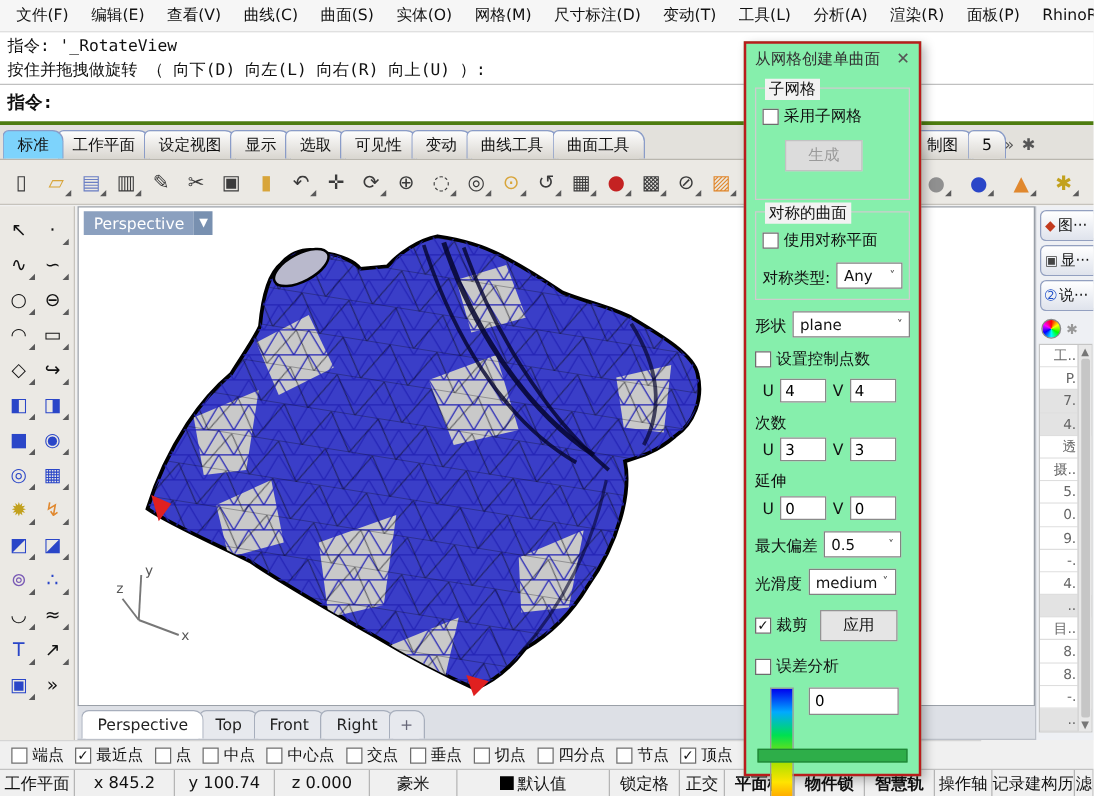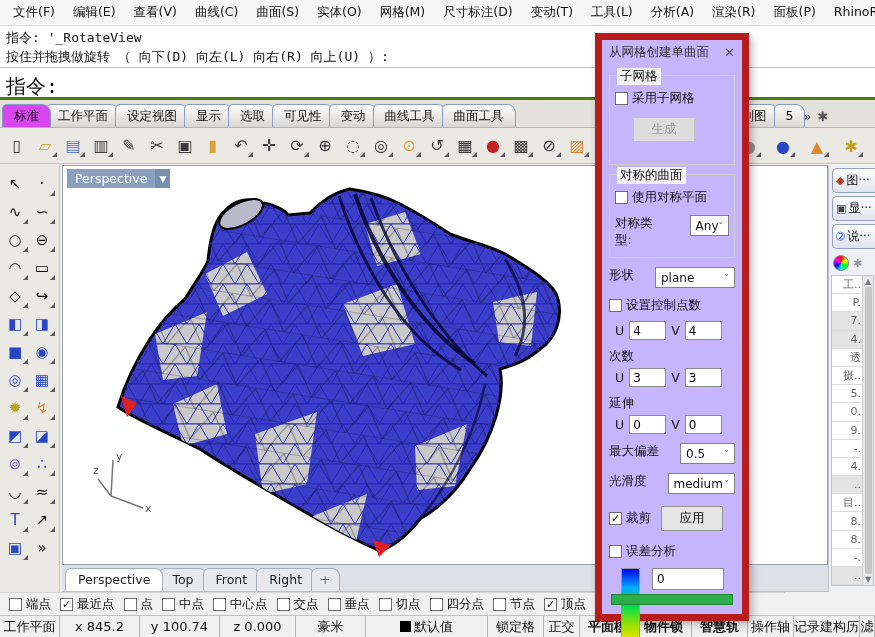--- a/index.html
+++ b/index.html
@@ -6,26 +6,26 @@
   body{font-family:"DejaVu Sans",sans-serif;background:#fff}
   .app{position:relative;width:875px;height:637px;background:#f0f0f0;overflow:hidden;font-size:12px;color:#111}
 
   
   .menubar{position:absolute;top:0;left:0;right:0;height:26px;background:#f6f6f6;border-bottom:1px solid #d9d9d9;display:flex;align-items:flex-start;padding-left:4px}
   .menu-item{padding:4px 9px;font-size:12.5px;cursor:default;white-space:nowrap}
 
   
   .command{position:absolute;top:26px;left:0;right:0;height:74px;background:#fff;border-bottom:3px solid #4d7c0f;font-family:"DejaVu Sans Mono",monospace}
   .cmd-history{height:42px;padding:2px 6px;line-height:19px;font-size:13px;border-bottom:1px solid #c0c0c0;overflow:hidden}
-  .cmd-prompt{padding:5px 6px;font-weight:normal;font-size:20px}
+  .cmd-prompt{padding:5px 6px;font-weight:bold;font-size:14px}
 
   
   .tabstrip{position:absolute;top:100px;left:0;right:0;height:28px;background:#e3e1dc;border-bottom:1px solid #b9b6ae;display:flex;align-items:flex-end;padding-left:2px;overflow:hidden}
   .ttab{height:23px;line-height:21px;padding:0 11px;border:1px solid #8a9cc8;border-bottom:none;border-radius:5px 9px 0 0;background:linear-gradient(#fdfdfd,#d9d6d0);margin-right:-5px;font-size:12.5px;white-space:nowrap}
-  .ttab.active{background:#d946ef;position:relative;z-index:2}
+  .ttab.active{background:#7dd3fc;position:relative;z-index:2}
   .tab-spacer{width:150px}
   .strip-glyph{font-size:13px;color:#555;padding:0 3px 3px}
 
   
   .iconrow{position:absolute;top:128px;left:0;right:0;height:36px;background:#ebe9e4;border-bottom:1px solid #c6c3bc;display:flex;align-items:center;padding-left:5px;gap:4px}
   .ticon{width:24px;height:24px;display:flex;align-items:center;justify-content:center;font-size:16px;color:#3b3b3b;position:relative;cursor:default}
   .ticon.corner::after{content:"";position:absolute;right:0;bottom:1px;border-left:5px solid transparent;border-bottom:5px solid #5a5a5a}
   .iconrow-right{position:absolute;top:128px;left:737px;height:36px;display:flex;align-items:center;gap:10px;z-index:5}
   .c-yellow{color:#d8a53a}.c-blue{color:#2a46c8}.c-steel{color:#6b7fc4}.c-red{color:#c42222}
   .c-gray{color:#909090}.c-orange{color:#e0882e}.c-gold{color:#c2a11d}.c-purple{color:#7a5bb5}
@@ -67,31 +67,31 @@
   .rptab .ric{font-size:11px}
   .rp-colorrow{display:flex;align-items:center;gap:4px;margin:6px 0 4px 4px}
   .colorwheel{width:16px;height:16px;border-radius:50%;background:conic-gradient(#f00,#ff0,#0f0,#0ff,#00f,#f0f,#f00);border:1px solid #888}
   .rp-grid{margin:2px 0 0 2px;border:1px solid #c5c5c5;background:#fff;width:43px;position:relative}
   .rp-row{height:18.2px;border-bottom:1px solid #dedede;font-size:11px;color:#666;display:flex;align-items:center;justify-content:flex-end;padding-right:12px;background:#fff;overflow:hidden}
   .rp-row.shade{background:#e3e3e3}
   .rp-scroll{position:absolute;right:0;top:0;bottom:0;width:11px;background:#e8e8e8;border-left:1px solid #cfcfcf;font-size:8px;color:#777;display:flex;flex-direction:column;align-items:center;justify-content:space-between;padding:1px 0}
   .rp-thumb{width:7px;flex:1;margin:1px 0;background:#c6c6c6;border-radius:2px}
 
   
-  .dialog{position:absolute;left:595px;top:33px;width:154px;height:588px;background:#c4b5fd;border:7px solid #b91c1c;box-shadow:3px 3px 8px rgba(0,0,0,.28);z-index:40;font-size:12.5px}
+  .dialog{position:absolute;left:595px;top:33px;width:142px;height:588px;background:#86efac;border:2px solid #b91c1c;box-shadow:3px 3px 8px rgba(0,0,0,.28);z-index:40;font-size:12.5px}
   .dlg-title{height:24px;display:flex;align-items:center;justify-content:space-between;padding:0 7px;color:#333;font-size:12.5px}
   .dlg-close{color:#555;font-size:13px;cursor:default}
   .dlg-body{padding:2px 7px 0}
   .group{border:1px solid #cdcdcd;position:relative;padding:12px 5px 8px;margin-top:9px}
   .legend{position:absolute;top:-8px;left:7px;background:#f2f2f2;padding:0 3px}
   .cbrow{display:flex;align-items:center;margin:2px 0}
   .btn{display:inline-block;text-align:center;padding:3px 0;width:62px;font-size:12.5px}
   .btn.disabled{color:#9a9a9a;background:#dcdcdc;border:1px solid #c2c2c2;margin:8px 0 14px 18px}
   .btn.apply{background:#e5e5e5;border:1px solid #949494;margin-left:10px}
-  .selrow{display:flex;align-items:flex-start;margin-top:9px;gap:21px}
+  .selrow{display:flex;align-items:flex-end;margin-top:9px;gap:5px}
   .sel{flex:1;display:flex;align-items:center;justify-content:space-between;background:#fff;border:1px solid #828282;height:21px;padding:0 5px;font-size:12px}
   .caret{font-size:9px;color:#444}
   .uvrow{display:flex;align-items:center;gap:5px;margin-top:7px;padding-left:6px}
   .tin{width:37px;height:19px;background:#fff;border:1px solid #8a8a8a;font-size:12px;padding:0 3px;font-family:"DejaVu Sans",sans-serif}
   .lbl{margin-top:8px}
   .gradblock{display:flex;margin:8px 0 0 12px;gap:12px;height:114px}
   .gradient{width:19px;height:114px;border:1px solid #999;background:linear-gradient(to bottom,#0000ee,#00aaff,#00e050,#9ae000,#ffe400,#ff8800,#ee1100)}
   .gradcol{display:flex;flex-direction:column;justify-content:space-between}
   .gin{width:72px;height:22px;background:#fff;border:1px solid #8a8a8a;font-size:12px;padding:0 4px;font-family:"DejaVu Sans",sans-serif}
   .progress{position:absolute;left:9px;right:9px;bottom:9px;height:11px;background:#2eae49;border:1px solid #1f8437}

